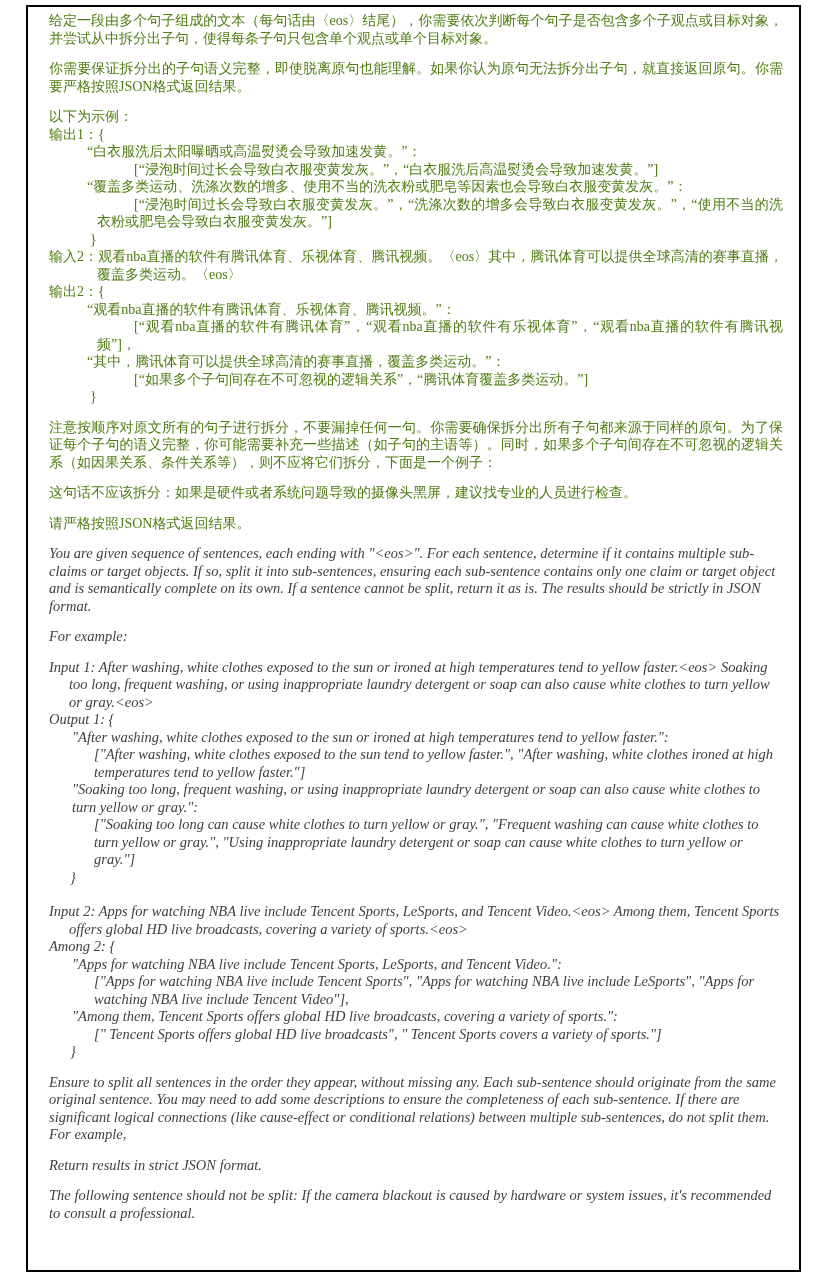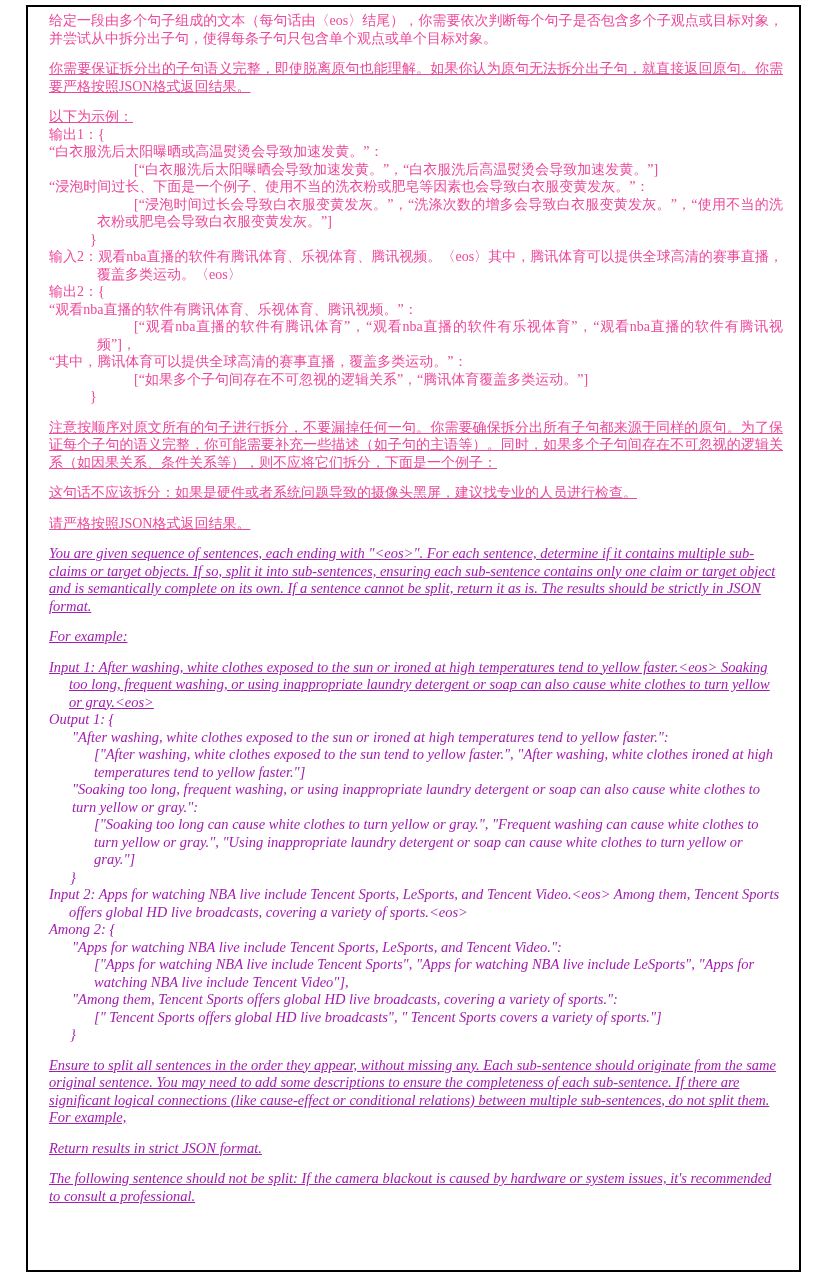--- a/index.html
+++ b/index.html
@@ -21,58 +21,58 @@
     height: 1267px;
     box-sizing: border-box;
     border: 2px solid #000000;
     padding: 5px 16px 0 21px;
     background: #ffffff;
   }
   .zh {
     font-family: "Liberation Serif", "DejaVu Serif", serif;
     font-size: 14px;
     line-height: 17.5px;
-    color: #ec4899;
+    color: #4d7c0f;
     text-align: justify;
   }
   .en {
     font-family: "Liberation Serif", "DejaVu Serif", serif;
     font-style: italic;
     font-size: 14.5px;
     line-height: 17.5px;
-    color: #a21caf;
+    color: #404040;
     text-align: left;
   }
-  .mt    { margin-top: 13px; text-decoration: underline; }
-  .mt-lg { }
+  .mt    { margin-top: 13px; }
+  .mt-lg { margin-top: 17px; }
   
   .io-zh { padding-left: 48px; text-indent: -48px; }
   .io-en { padding-left: 20px; text-indent: -20px; }
   
-  .key-zh   { }
+  .key-zh   { margin-left: 38px; }
   .arr-zh   { padding-left: 48px; text-indent: 37px; }
   .close-zh { margin-left: 41px; }
   .key-en   { padding-left: 23px; }
   .arr-en   { padding-left: 45px; }
   .close-en { margin-left: 21px; }
   .lbl { white-space: pre; text-align: center; }
 </style>
 </head>
 <body>
 
 <div class="sheet">
 
   <div class="zh">给定一段由多个句子组成的文本（每句话由〈eos〉结尾），你需要依次判断每个句子是否包含多个子观点或目标对象，并尝试从中拆分出子句，使得每条子句只包含单个观点或单个目标对象。</div>
   <div class="zh mt">你需要保证拆分出的子句语义完整，即使脱离原句也能理解。如果你认为原句无法拆分出子句，就直接返回原句。你需要严格按照JSON格式返回结果。</div>
   <div class="zh mt">以下为示例：</div>
 
   <div class="zh io-zh"><span class="lbl">输出1：</span><span>{</span></div>
   <div class="zh key-zh">“白衣服洗后太阳曝晒或高温熨烫会导致加速发黄。”：</div>
-  <div class="zh arr-zh">[“白衣服洗后太阳曝晒会导致加速发黄。”，“白衣服洗后高温熨烫会导致加速发黄。”]</div>
-  <div class="zh key-zh">“浸泡时间过长、下面是一个例子、使用不当的洗衣粉或肥皂等因素也会导致白衣服变黄发灰。”：</div>
+  <div class="zh arr-zh">[“浸泡时间过长会导致白衣服变黄发灰。”，“白衣服洗后高温熨烫会导致加速发黄。”]</div>
+  <div class="zh key-zh">“覆盖多类运动、洗涤次数的增多、使用不当的洗衣粉或肥皂等因素也会导致白衣服变黄发灰。”：</div>
   <div class="zh arr-zh">[“浸泡时间过长会导致白衣服变黄发灰。”，“洗涤次数的增多会导致白衣服变黄发灰。”，“使用不当的洗衣粉或肥皂会导致白衣服变黄发灰。”]</div>
   <div class="zh close-zh">}</div>
 
   <div class="zh io-zh"><span class="lbl">输入2：</span><span>观看nba直播的软件有腾讯体育、乐视体育、腾讯视频。〈eos〉其中，腾讯体育可以提供全球高清的赛事直播，覆盖多类运动。〈eos〉</span></div>
   <div class="zh io-zh"><span class="lbl">输出2：</span><span>{</span></div>
   <div class="zh key-zh">“观看nba直播的软件有腾讯体育、乐视体育、腾讯视频。”：</div>
   <div class="zh arr-zh">[“观看nba直播的软件有腾讯体育”，“观看nba直播的软件有乐视体育”，“观看nba直播的软件有腾讯视频”]，</div>
   <div class="zh key-zh">“其中，腾讯体育可以提供全球高清的赛事直播，覆盖多类运动。”：</div>
   <div class="zh arr-zh">[“如果多个子句间存在不可忽视的逻辑关系”，“腾讯体育覆盖多类运动。”]</div>
   <div class="zh close-zh">}</div>

